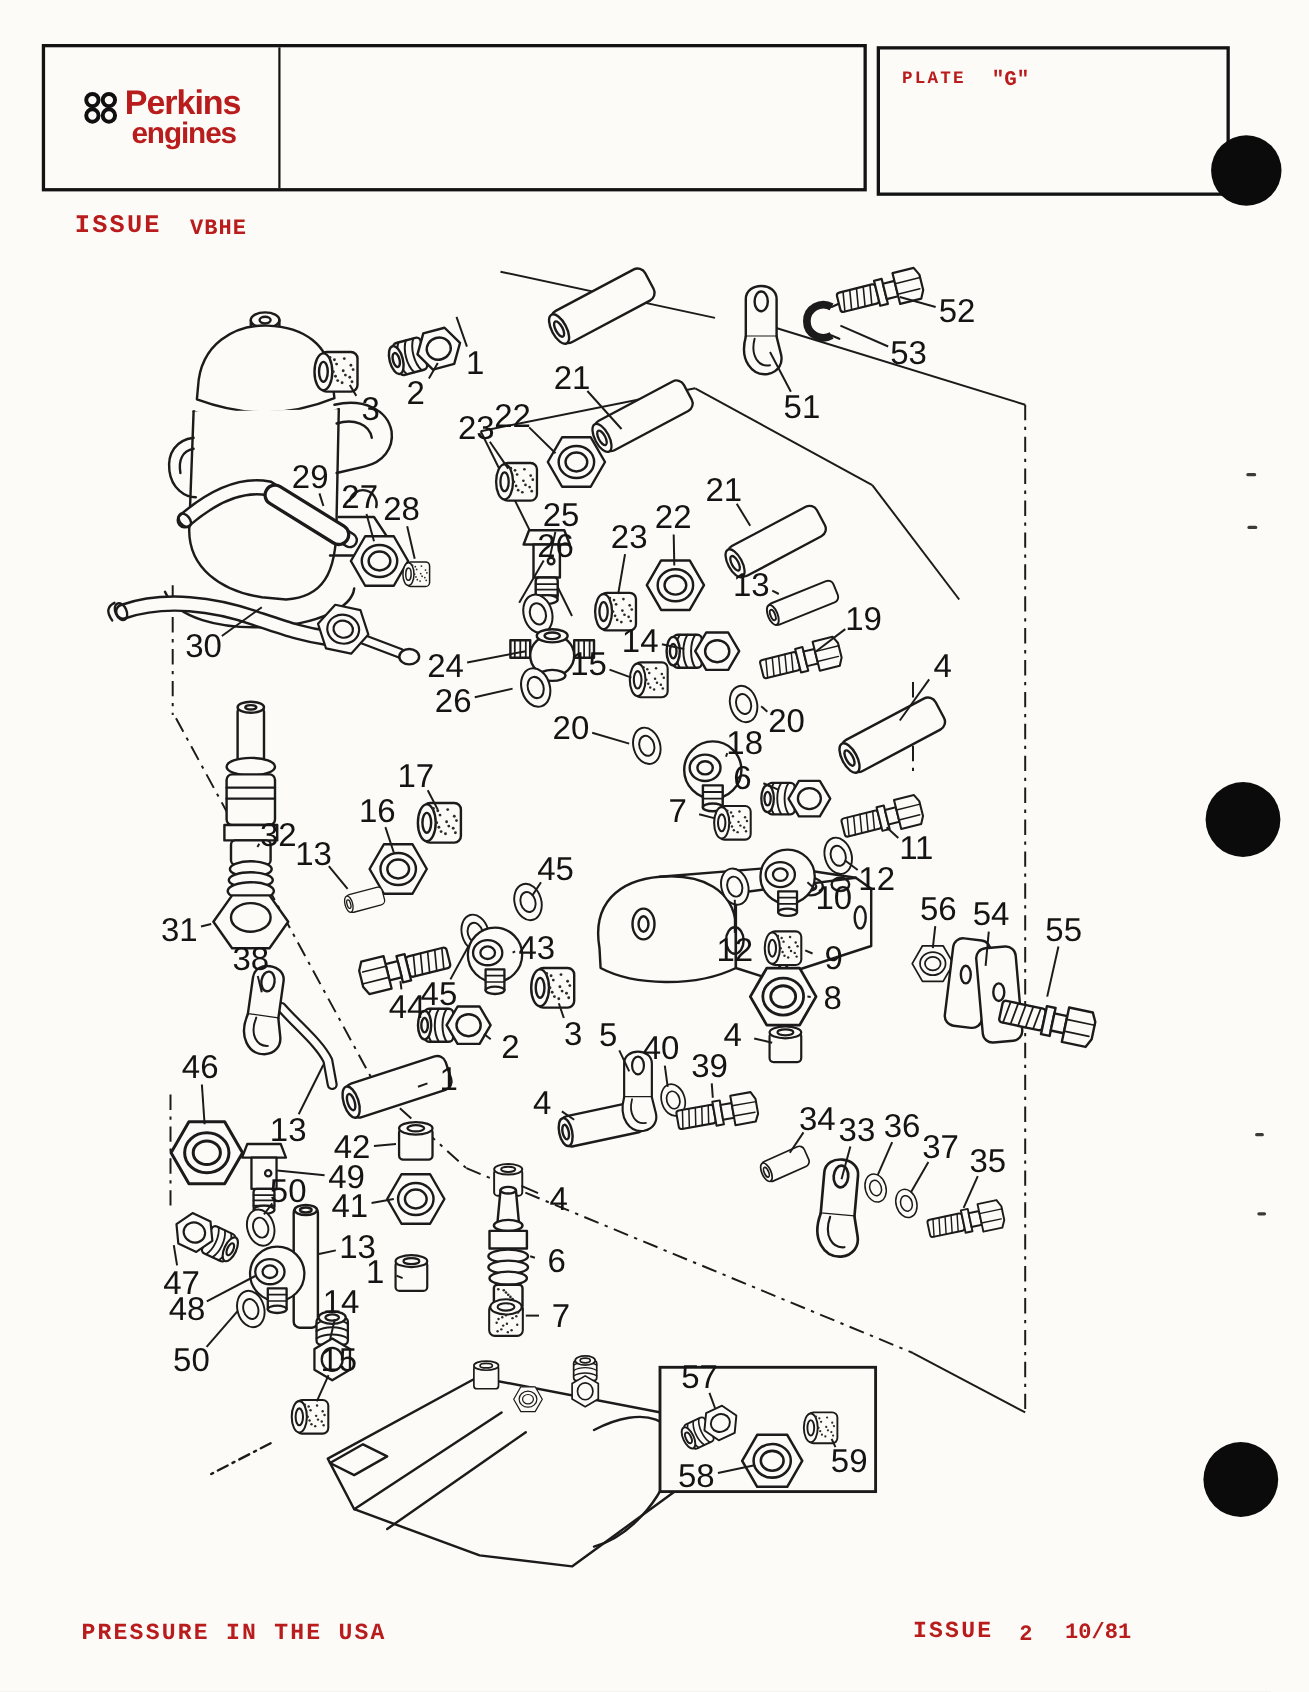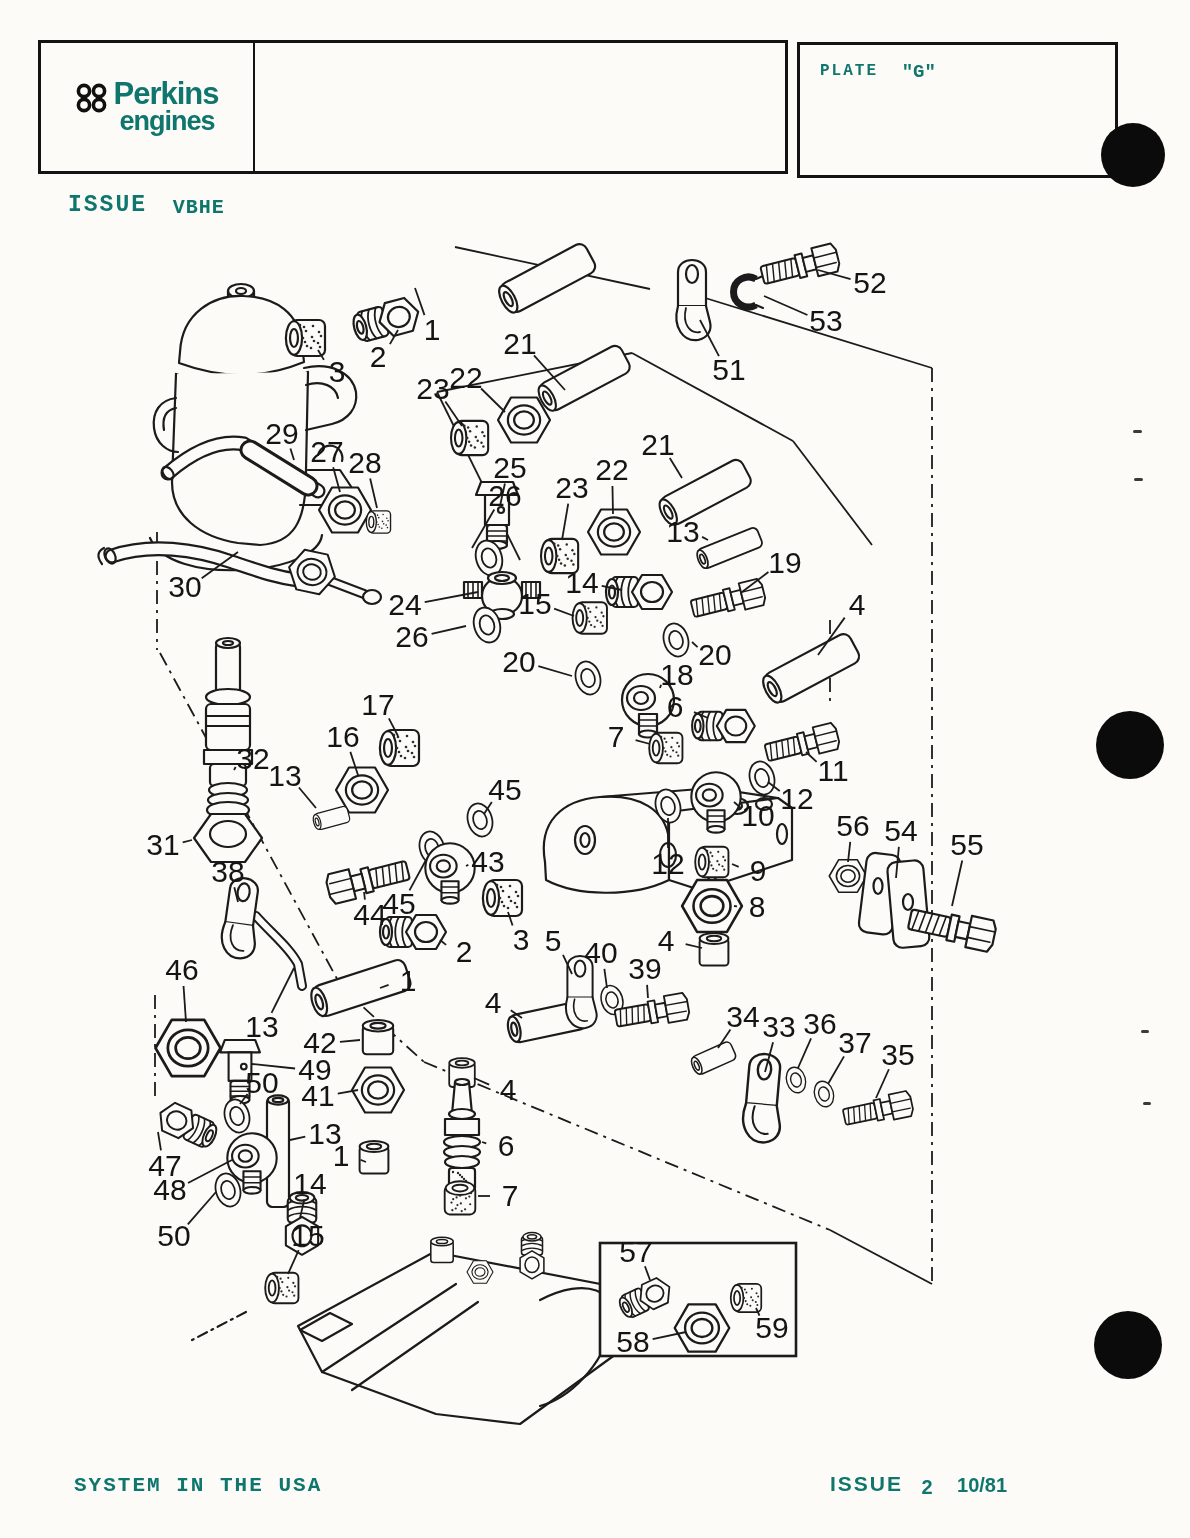--- a/index.html
+++ b/index.html
@@ -1,17 +1,17 @@
 <!DOCTYPE html>
 <html><head>
 <meta charset="utf-8">
 <style>
   html,body{margin:0;padding:0;background:#e8e8e4;}
   .page{position:relative;width:1190px;height:1538px;background:#fcfbf7;overflow:hidden;
-        font-family:"Liberation Sans",sans-serif;color:#0f766e;}
+        font-family:"Liberation Sans",sans-serif;color:#b91c1c;}
   
   .hdr-left{position:absolute;left:38px;top:40px;width:744px;height:128px;border:3px solid #131313;display:flex;}
   .logo-cell{width:212px;border-right:2.5px solid #131313;display:flex;align-items:center;justify-content:center;}
   .logo-wrap{display:flex;align-items:flex-start;gap:4px;}
   .logo-text{line-height:0.92;font-weight:900;letter-spacing:-1px;}
   .logo-text .l1{font-size:31px;}
   .logo-text .l2{font-size:27px;margin-left:6px;}
   .title-cell{flex:1;position:relative;}
   .doc-title{position:absolute;left:54px;top:16px;font-family:"Liberation Mono",monospace;
              font-weight:700;font-size:20px;letter-spacing:1.5px;white-space:pre;}
@@ -19,21 +19,21 @@
   .plate-line{position:absolute;left:20px;top:14px;font-family:"Liberation Mono",monospace;font-weight:700;}
   .plate-label{font-size:16px;letter-spacing:2px;}
   .plate-value{font-size:19px;margin-left:14px;position:relative;top:2px;}
   
   .codes{position:absolute;left:68px;top:192px;font-family:"Liberation Mono",monospace;font-weight:700;}
   .code-naao{font-size:23px;letter-spacing:2px;}
   .code-vbhe{font-size:20px;margin-left:16px;letter-spacing:1px;position:relative;top:2px;}
   
   .footer-left{position:absolute;left:74px;top:1474px;font-family:"Liberation Mono",monospace;
                font-weight:700;font-size:21px;letter-spacing:2px;}
-  .footer-right{position:absolute;left:830px;top:1472px;font-family:Liberation Sans, sans-serif;font-weight:700;}
+  .footer-right{position:absolute;left:830px;top:1472px;font-family:Liberation Mono, monospace;font-weight:700;}
   .issue-label{font-size:21px;letter-spacing:2px;}
   .issue-number{font-size:20px;margin-left:14px;position:relative;top:3px;}
   .issue-date{font-size:20px;margin-left:20px;position:relative;top:1px;}
   
   #diagram{position:absolute;left:0;top:0;width:1190px;height:1538px;}
   .sk{stroke:#1b1b1b;stroke-width:2.2;fill:none;stroke-linecap:round;stroke-linejoin:round;}
   .skf{fill:#fcfbf7;}
   .pipe-o{stroke:#1b1b1b;stroke-width:15px;fill:none;stroke-linecap:round;}
   .pipe-i{stroke:#fcfbf7;stroke-width:10.5px;fill:none;stroke-linecap:round;}
   .pipe-o2{stroke:#1b1b1b;stroke-width:10px;fill:none;stroke-linecap:round;}
@@ -1035,19 +1035,19 @@
       <circle cx="1133" cy="155" r="32" fill="#0b0b0b" stroke="none"></circle>
       <circle cx="1130" cy="745" r="34" fill="#0b0b0b" stroke="none"></circle>
       <circle cx="1128" cy="1345" r="34" fill="#0b0b0b" stroke="none"></circle>
     </svg>
 
   <div class="speck" style="left:1133px;top:430px;width:9px;height:3px"></div>
   <div class="speck" style="left:1134px;top:478px;width:9px;height:3px"></div>
   <div class="speck" style="left:1141px;top:1030px;width:8px;height:3px"></div>
   <div class="speck" style="left:1143px;top:1102px;width:8px;height:3px"></div>
 
-  <div class="footer-left">SYSTEM IN THE USA</div>
+  <div class="footer-left">PRESSURE IN THE USA</div>
   <div class="footer-right">
     <span class="issue-label">ISSUE</span>
     <span class="issue-number">2</span>
     <span class="issue-date">10/81</span>
   </div>
 </div>
 
 </body></html>

